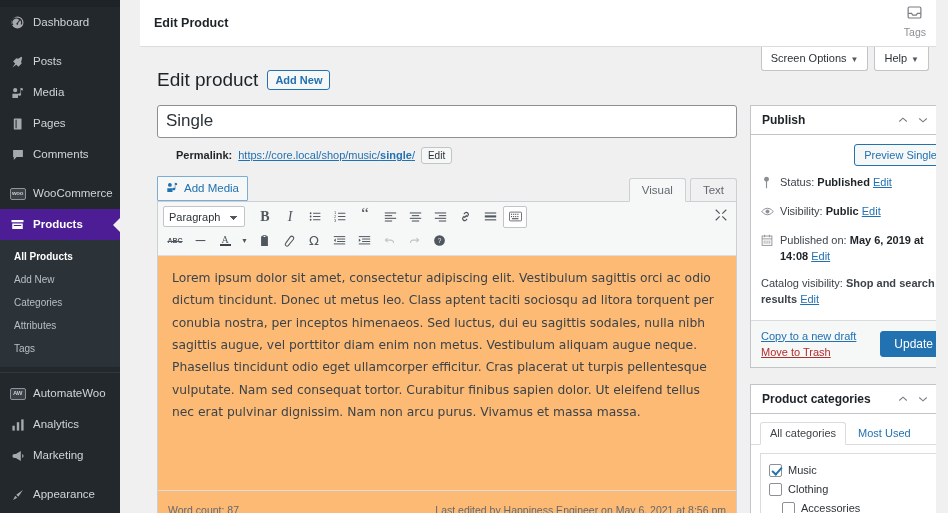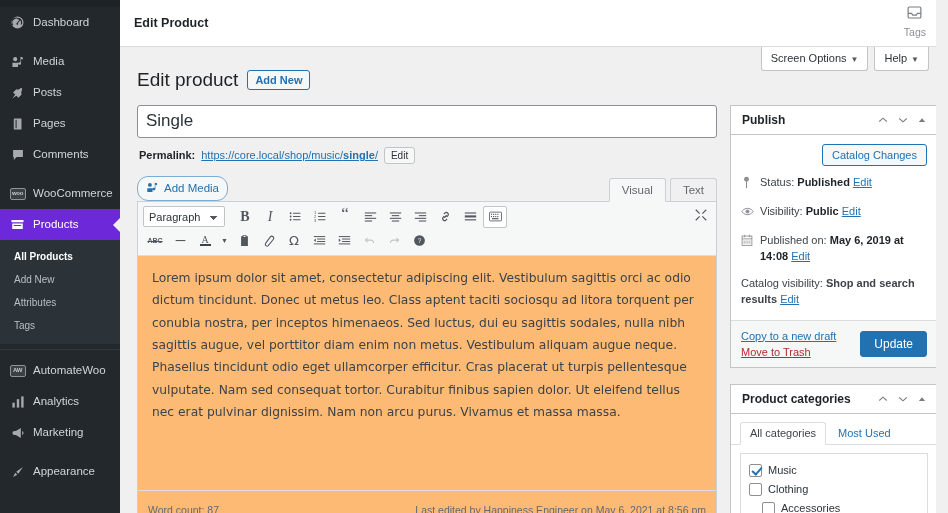--- a/index.html
+++ b/index.html
@@ -3,37 +3,37 @@
 <meta charset="utf-8">
 <style>
   * { box-sizing: border-box; }
   html, body {
     margin: 0; padding: 0;
     width: 948px; height: 513px;
     overflow: hidden;
     font-family: "Liberation Sans", sans-serif;
     background: #f0f0f1;
   }
-  #app { position: relative; width: 936px; height: 513px; display: flex; }
+  #app { position: relative; width: 936px; height: 513px; display: flex; gap: 20px; }
 
   
   #adminmenu {
     width: 120px; min-width: 120px; height: 513px;
     background: #23282d; color: #b4b9be;
     font-size: 11.5px; position: relative; overflow: hidden;
   }
   .menu-top-strip { height: 7px; background: #1d2327; }
   .menu-item {
     display: flex; align-items: center; gap: 7px;
     padding: 7px 0 7px 9px; position: relative;
     color: #cfd4d8; cursor: pointer; line-height: 1.3;
   }
   .menu-item .label { white-space: nowrap; }
   .menu-item.current {
-    background: #6d28d9; color: #fff; font-weight: 400;
+    background: #4c1d95; color: #fff; font-weight: 700;
   }
   .menu-item.current::after {
     content: ""; position: absolute; right: -1px; top: 50%;
     transform: translateY(-50%);
     border-style: solid; border-width: 8px 8px 8px 0;
     border-color: transparent #f0f0f1 transparent transparent;
   }
   .menu-sep { height: 8px; }
   .menu-sep-line { height: 1px; background: #32373c; margin: 5px 0; }
   .ico {
@@ -100,37 +100,37 @@
   #postbox-container { width: 208px; flex: 0 0 208px; }
 
   
   #title-input {
     width: 100%; height: 33px; border: 1px solid #8c8f94; border-radius: 3px;
     background: #fff; font-size: 17px; color: #2c3338;
     padding: 3px 8px; font-family: "Liberation Sans", sans-serif;
     outline: none;
   }
   #permalink-row {
-    margin: 9px 0 12px 2px; font-size: 11px; color: #1d2327;
+    margin: 9px 0 12px 19px; font-size: 11px; color: #1d2327;
     display: flex; align-items: center; gap: 6px; flex-wrap: nowrap; text-align: center;
   }
   #permalink-row .pl-label { font-weight: 700; }
   #permalink-row a.pl-link { color: #2271b1; text-decoration: underline; }
   #permalink-row a.pl-link b { font-weight: 700; }
   #permalink-edit {
     font-size: 10px; color: #2c3338; background: #f6f7f7;
     border: 1px solid #c3c4c7; border-radius: 3px; padding: 2px 6px; cursor: pointer;
   }
 
   
   #media-row { display: flex; align-items: flex-end; justify-content: space-between; }
   #add-media-btn {
     display: inline-flex; align-items: center; gap: 5px;
     font-size: 11.5px; color: #2271b1; font-weight: 400;
-    background: #f6f7f7; border: 1px solid #7badd4; border-radius: 11px;
+    background: #f6f7f7; border: 1px solid #7badd4; border-radius: 1px;
     padding: 4px 8px; cursor: pointer;
   }
   #editor-tabs { display: flex; gap: 0; align-items: flex-end; }
   .ed-tab {
     font-size: 11.5px; padding: 5px 12px 5px; cursor: pointer;
     border: 1px solid #ccd0d4; border-bottom: none; color: #646970;
     background: #f0f0f1; border-radius: 3px 3px 0 0; margin-left: 4px;
   }
   .ed-tab.active { background: #f6f7f7; color: #646970; border-bottom: 1px solid #f6f7f7; margin-bottom: -1px; }
 
@@ -243,33 +243,33 @@
           </svg>
       </span>
       <span class="label">Dashboard</span>
     </div>
 
     <div class="menu-sep"></div>
 
     <div class="menu-item">
       <span class="ico">
         <svg width="14" height="14" viewBox="0 0 20 20" fill="currentColor">
+            <path d="M16 4l-1.4-1.4-4.2 2.8-2.8-.7L3 9.3l3 3-4 5.6 5.6-4 3 3 4.6-4.6-.7-2.8L16 4z"></path>
+          </svg>
+      </span>
+      <span class="label">Posts</span>
+    </div>
+
+    <div class="menu-item">
+      <span class="ico">
+        <svg width="14" height="14" viewBox="0 0 20 20" fill="currentColor">
             <path d="M6 3a3 3 0 100 6 3 3 0 000-6zm7.5-.5v8.2a2.6 2.6 0 00-1.3-.4c-1.2 0-2.2.8-2.2 1.9s1 1.9 2.2 1.9 2.2-.8 2.2-1.9V5.6l2.6.8V3.6l-3.5-1.1zM2 11v6h8v-6H2z"></path>
           </svg>
       </span>
       <span class="label">Media</span>
-    </div>
-
-    <div class="menu-item">
-      <span class="ico">
-        <svg width="14" height="14" viewBox="0 0 20 20" fill="currentColor">
-            <path d="M16 4l-1.4-1.4-4.2 2.8-2.8-.7L3 9.3l3 3-4 5.6 5.6-4 3 3 4.6-4.6-.7-2.8L16 4z"></path>
-          </svg>
-      </span>
-      <span class="label">Posts</span>
     </div>
 
     <div class="menu-item">
       <span class="ico">
         <svg width="14" height="14" viewBox="0 0 20 20" fill="currentColor">
             <path d="M5 2h9a1 1 0 011 1v14a1 1 0 01-1 1H5a1 1 0 01-1-1V3a1 1 0 011-1zm1.5 2v12H8V4H6.5z"></path>
           </svg>
       </span>
       <span class="label">Pages</span>
     </div>
@@ -297,20 +297,21 @@
         <svg width="15" height="15" viewBox="0 0 20 20" fill="currentColor">
             <path d="M2 4h16v3H2V4zm1 4.5h14V16H3V8.5zm2 2V12h10v-1.5H5z"></path>
           </svg>
       </span>
       <span class="label">Products</span>
     </div>
 
     <div id="submenu">
       <div class="submenu-item current"><span>All Products</span></div>
       <div class="submenu-item"><span>Add New</span></div>
+      <div class="submenu-item"><span>Categories</span></div>
       <div class="submenu-item"><span>Attributes</span></div>
       <div class="submenu-item"><span>Tags</span></div>
     </div>
 
     <div class="menu-sep-line"></div>
 
     <div class="menu-item">
       <span class="ico">
         <span class="badge-ico">AW</span>
       </span>
@@ -587,21 +588,21 @@
                 <span>
                   <svg width="10" height="10" viewBox="0 0 16 16" fill="currentColor">
                       <path d="M8 5l5 6H3z"></path>
                     </svg>
                 </span>
               </span>
             </div>
             <div class="pb-inside">
               <div id="submitbox-minor">
                 <div id="preview-row">
-                  <div id="preview-btn">Catalog Changes</div>
+                  <div id="preview-btn">Preview Single</div>
                 </div>
 
                 <div class="misc-row">
                   <span class="micon">
                     <svg width="11" height="13" viewBox="0 0 12 16" fill="currentColor">
                         <circle cx="6" cy="4" r="3"></circle>
                         <rect x="5.3" y="5" width="1.4" height="10"></rect>
                       </svg>
                   </span>
                   <span><span>Status:</span> <b>Published</b> <a class="edit-link">Edit</a></span>

